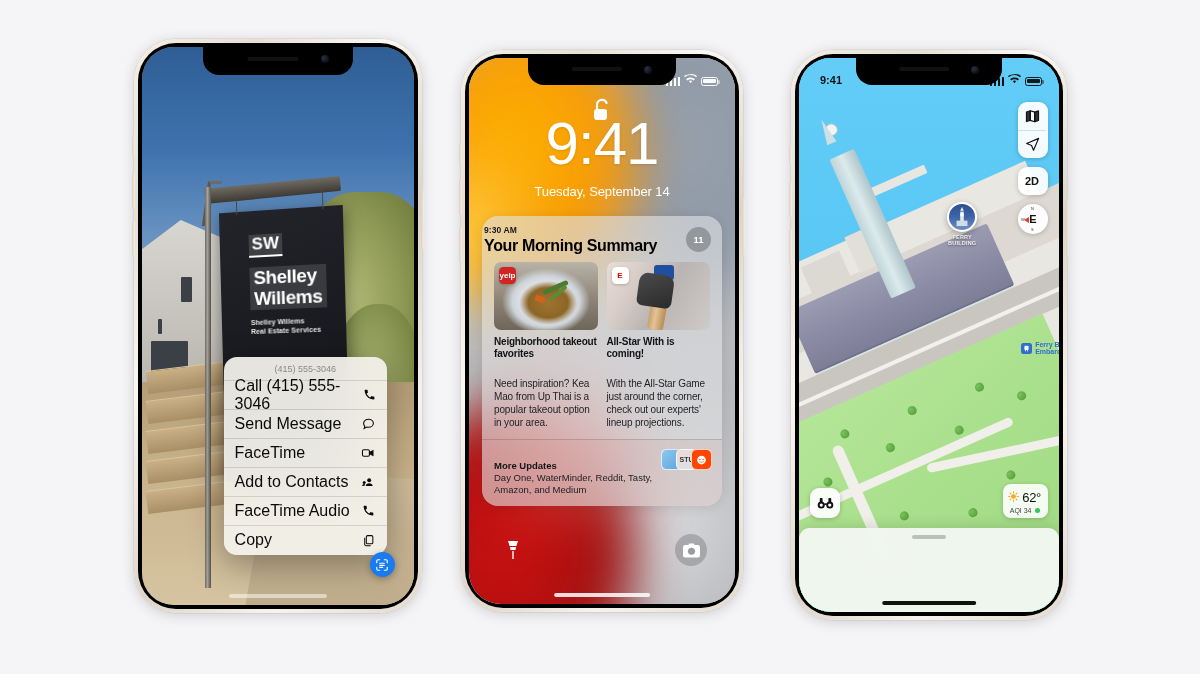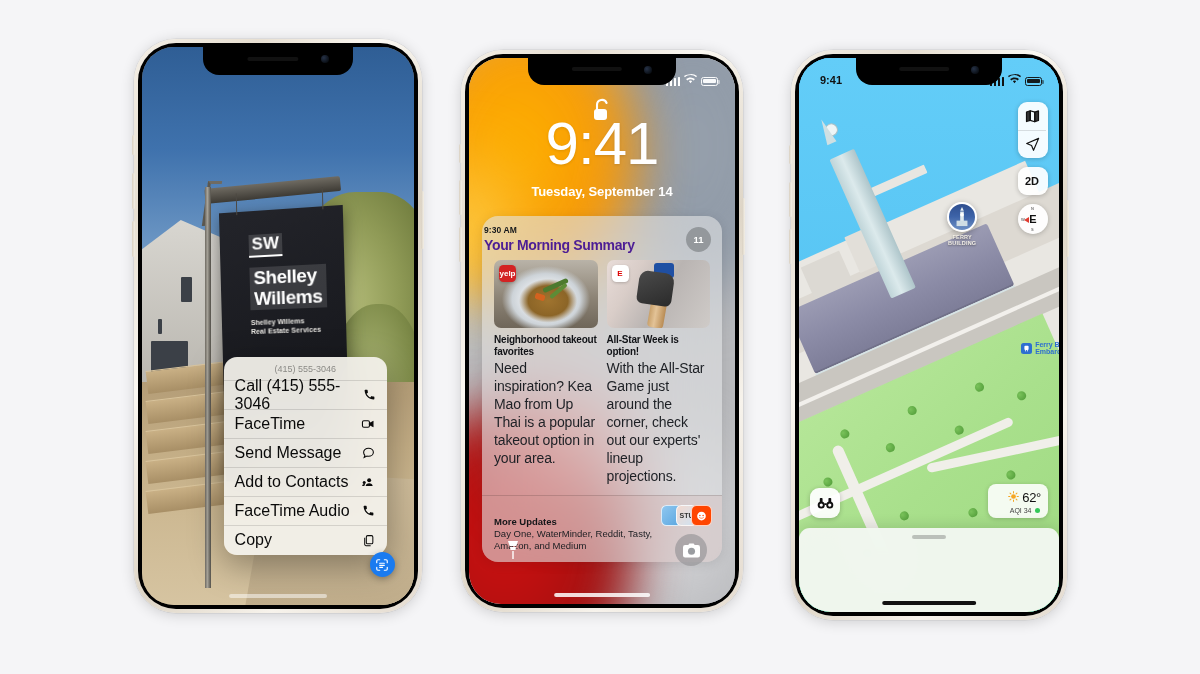--- a/index.html
+++ b/index.html
@@ -184,31 +184,31 @@
     background:radial-gradient(ellipse at 50% 50%,rgba(225,225,228,.92) 0%,rgba(210,212,216,0) 76%);}
 
   .lock-ico{ position:absolute; top:40px; left:50%; transform:translateX(-50%); z-index:20; }
   .ls-time{
     position:absolute; top:56px; left:0; right:0; text-align:center; z-index:20;
     color:#fff; font-size:60px; font-weight:300; letter-spacing:-1px; line-height:1;
     text-shadow:0 1px 3px rgba(0,0,0,.12);
   }
   .ls-date{
     position:absolute; top:126px; left:0; right:0; text-align:center; z-index:20;
-    color:#fff; font-size:13px; font-weight:700; letter-spacing:-.1px;
+    color:#fff; font-size:13px; font-weight:400; letter-spacing:-.1px;
   }
   .summary{
     position:absolute; left:13px; right:13px; top:158px; z-index:22;
     border-radius:16px; overflow:hidden;
     background:rgba(225,226,229,.60); backdrop-filter:blur(26px);
     box-shadow:0 2px 12px rgba(0,0,0,.10);
   }
   .sum-top{ padding:9px 2px 7px; position:relative; }
   .sum-time{ font-size:8.5px; font-weight:bold; color:#16181c; letter-spacing:.1px; }
-  .sum-title{ font-size:14px; font-weight:bold; color:#4c1d95; margin-top:2px; letter-spacing:-.35px;}
+  .sum-title{ font-size:16px; font-weight:bold; color:#000000; margin-top:2px; letter-spacing:-.35px;}
   .sum-badge{
     position:absolute; right:11px; top:11px; width:25px; height:25px; border-radius:50%;
     background:rgba(120,122,126,.62); color:#fff; font-size:9.5px; font-weight:600;
     display:flex; align-items:center; justify-content:center;
   }
   .cards{ display:flex; gap:9px; padding:0 12px 9px; }
   .card{ flex:1; min-width:0; }
   .card-img{ height:68px; border-radius:7px; position:relative; overflow:hidden; }
   .img-food{ background:
       radial-gradient(ellipse at 52% 60%,#a0742f 0%,#8c6527 26%,rgba(140,101,39,0) 38%),
@@ -225,21 +225,21 @@
       background:linear-gradient(90deg,#c8a06a,#e3c397 40%,#b88b54); border-radius:4px; transform:rotate(10deg);}
   .wrist{ position:absolute; left:46%; top:4%; width:19%; height:22%; background:#1f4fa3; border-radius:3px;}
   .appicon{
     position:absolute; left:5px; top:5px; width:17px; height:17px; border-radius:4.5px;
     display:flex; align-items:center; justify-content:center; font-size:8px; font-weight:bold; color:#fff;
     box-shadow:0 1px 3px rgba(0,0,0,.2);
   }
   .ic-yelp{ background:#d32323; }
   .ic-espn{ background:#fff; color:#d00; }
   .card-h{ font-size:10px; font-weight:bold; color:#111317; margin-top:6px; line-height:1.22; letter-spacing:-.2px;}
-  .card-b{ font-size:14px; color:#1d2025; margin-top:2px; line-height:1.28; letter-spacing:-.15px;}
+  .card-b{ font-size:10px; color:#1d2025; margin-top:18px; line-height:1.28; letter-spacing:-.15px;}
   .sum-more{
     border-top:.5px solid rgba(0,0,0,.14); padding:20px 12px 10px; position:relative;
     background:rgba(205,150,145,.18);
   }
   .more-t{ font-size:9.5px; font-weight:bold; color:#141619; }
   .more-b{ font-size:9.5px; color:#1b1e22; line-height:1.3; margin-top:1px; width:74%;}
   .more-icons{ position:absolute; right:10px; top:9px; display:flex; }
   .mi{ width:21px; height:21px; border-radius:5.5px; margin-left:-6px; border:1px solid rgba(255,255,255,.75);
        display:flex; align-items:center; justify-content:center; font-size:7px; color:#fff; font-weight:bold;}
   .mi-reddit{ background:#ff4500; }
@@ -348,21 +348,21 @@
   .compass .nd{ position:absolute; left:6px; top:13px; width:0; height:0;
     border-top:3px solid transparent; border-bottom:3px solid transparent; border-right:5px solid #e03b2f;}
   .cmark{ position:absolute; font-size:4px; color:#777; font-weight:bold;}
   .binocs{
     position:absolute; left:11px; bottom:94px; width:30px; height:30px; border-radius:9px;
     background:rgba(255,255,255,.93); box-shadow:0 1px 5px rgba(0,0,0,.22);
     display:flex; align-items:center; justify-content:center; z-index:20;
   }
   .weather{
     position:absolute; right:11px; bottom:94px; z-index:20;
-    background:rgba(255,255,255,.88); border-radius:8px; padding:4px 7px 4px 20px;
+    background:rgba(255,255,255,.88); border-radius:8px; padding:4px 7px 4px 5px;
     box-shadow:0 1px 5px rgba(0,0,0,.18); text-align:center;
   }
   .w-top{ display:flex; align-items:center; gap:3px; }
   .w-temp{ font-size:13px; font-weight:500; color:#111; letter-spacing:-.3px;}
   .w-aqi{ font-size:7px; color:#444; margin-top:1px; display:flex; align-items:center; gap:3px; justify-content:center;}
   .w-dot{ width:5px; height:5px; border-radius:50%; background:#34c759; display:inline-block;}
   .sheet{
     position:absolute; left:0; right:0; bottom:0; height:84px; z-index:22;
     background:rgba(242,247,241,.97); backdrop-filter:blur(22px);
     border-radius:11px 11px 0 0; box-shadow:0 -2px 14px rgba(0,0,0,.12);
@@ -443,34 +443,34 @@
           <div class="ctx-item">
             <span>Call (415) 555-3046</span>
             <span class="ctx-ico">
               <svg width="13" height="13" viewBox="0 0 24 24" fill="currentColor">
                   <path d="M6.6 10.8c1.4 2.8 3.8 5.2 6.6 6.6l2.2-2.2c.3-.3.7-.4 1-.2 1.2.4 2.4.6 3.6.6.6 0 1 .4 1 1V20c0 .6-.4 1-1 1C10.6 21 3 13.4 3 4c0-.6.4-1 1-1h3.5c.6 0 1 .4 1 1 0 1.3.2 2.5.6 3.6.1.4 0 .7-.2 1l-2.3 2.2z"></path>
                 </svg>
             </span>
           </div>
 
           <div class="ctx-item">
+            <span>Send Message</span>
+            <span class="ctx-ico">
+              <svg width="13" height="13" viewBox="0 0 24 24" fill="none" stroke="currentColor" stroke-width="2">
+                  <path d="M21 11.5c0 4.1-4 7.5-9 7.5-1 0-2-.1-2.9-.4L4 21l1.3-3.6C3.9 16 3 13.9 3 11.5 3 7.4 7 4 12 4s9 3.4 9 7.5z"></path>
+                </svg>
+            </span>
+          </div>
+
+          <div class="ctx-item">
             <span>FaceTime</span>
             <span class="ctx-ico">
               <svg width="14" height="14" viewBox="0 0 24 24" fill="none" stroke="currentColor" stroke-width="1.9">
                   <rect x="2.5" y="6.5" width="12" height="11" rx="2.5"></rect>
                   <path d="M14.5 11l6-3.2v8.4l-6-3.2z" fill="currentColor"></path>
-                </svg>
-            </span>
-          </div>
-
-          <div class="ctx-item">
-            <span>Send Message</span>
-            <span class="ctx-ico">
-              <svg width="13" height="13" viewBox="0 0 24 24" fill="none" stroke="currentColor" stroke-width="2">
-                  <path d="M21 11.5c0 4.1-4 7.5-9 7.5-1 0-2-.1-2.9-.4L4 21l1.3-3.6C3.9 16 3 13.9 3 11.5 3 7.4 7 4 12 4s9 3.4 9 7.5z"></path>
                 </svg>
             </span>
           </div>
 
           <div class="ctx-item">
             <span>Add to Contacts</span>
             <span class="ctx-ico">
               <svg width="14" height="14" viewBox="0 0 24 24" fill="currentColor">
                   <circle cx="14" cy="9" r="3.4"></circle>
                   <path d="M8 19c0-3.3 2.7-5 6-5s6 1.7 6 5z"></path>
@@ -580,21 +580,21 @@
             <div class="card-b">Need inspiration? Kea Mao from Up Thai is a popular takeout option in your area.</div>
           </div>
 
           <div class="card">
             <div class="card-img img-sport">
               <div class="wrist"></div>
                 <div class="bat"></div>
                 <div class="glove"></div>
               <div class="appicon ic-espn">E</div>
             </div>
-            <div class="card-h">All-Star Week is option!</div>
+            <div class="card-h">All-Star With is coming!</div>
             <div class="card-b">With the All-Star Game just around the corner, check out our experts' lineup projections.</div>
           </div>
         </div>
 
         <div class="sum-more">
           <div class="more-t">More Updates</div>
           <div class="more-b">Day One, WaterMinder, Reddit, Tasty, Amazon, and Medium</div>
           <div class="more-icons">
             <span class="mi mi-blue"></span>
             <span class="mi mi-stuff">STU</span>

